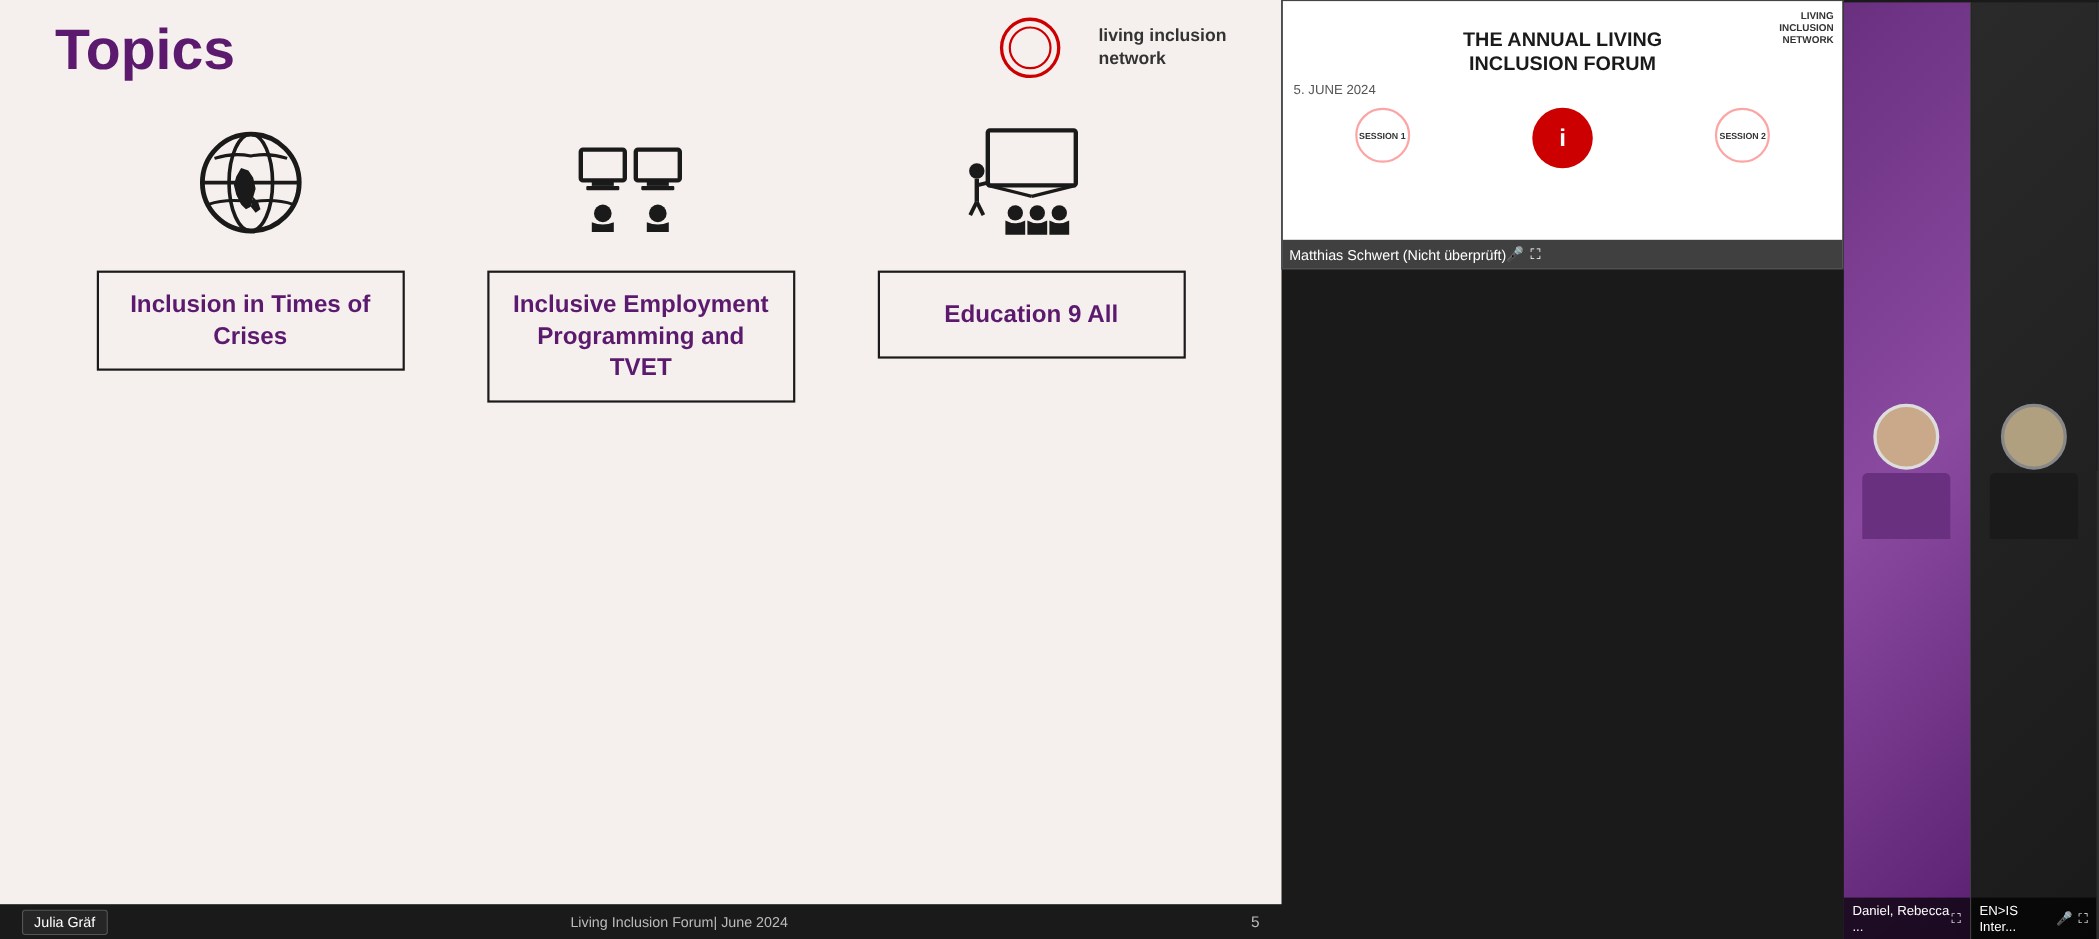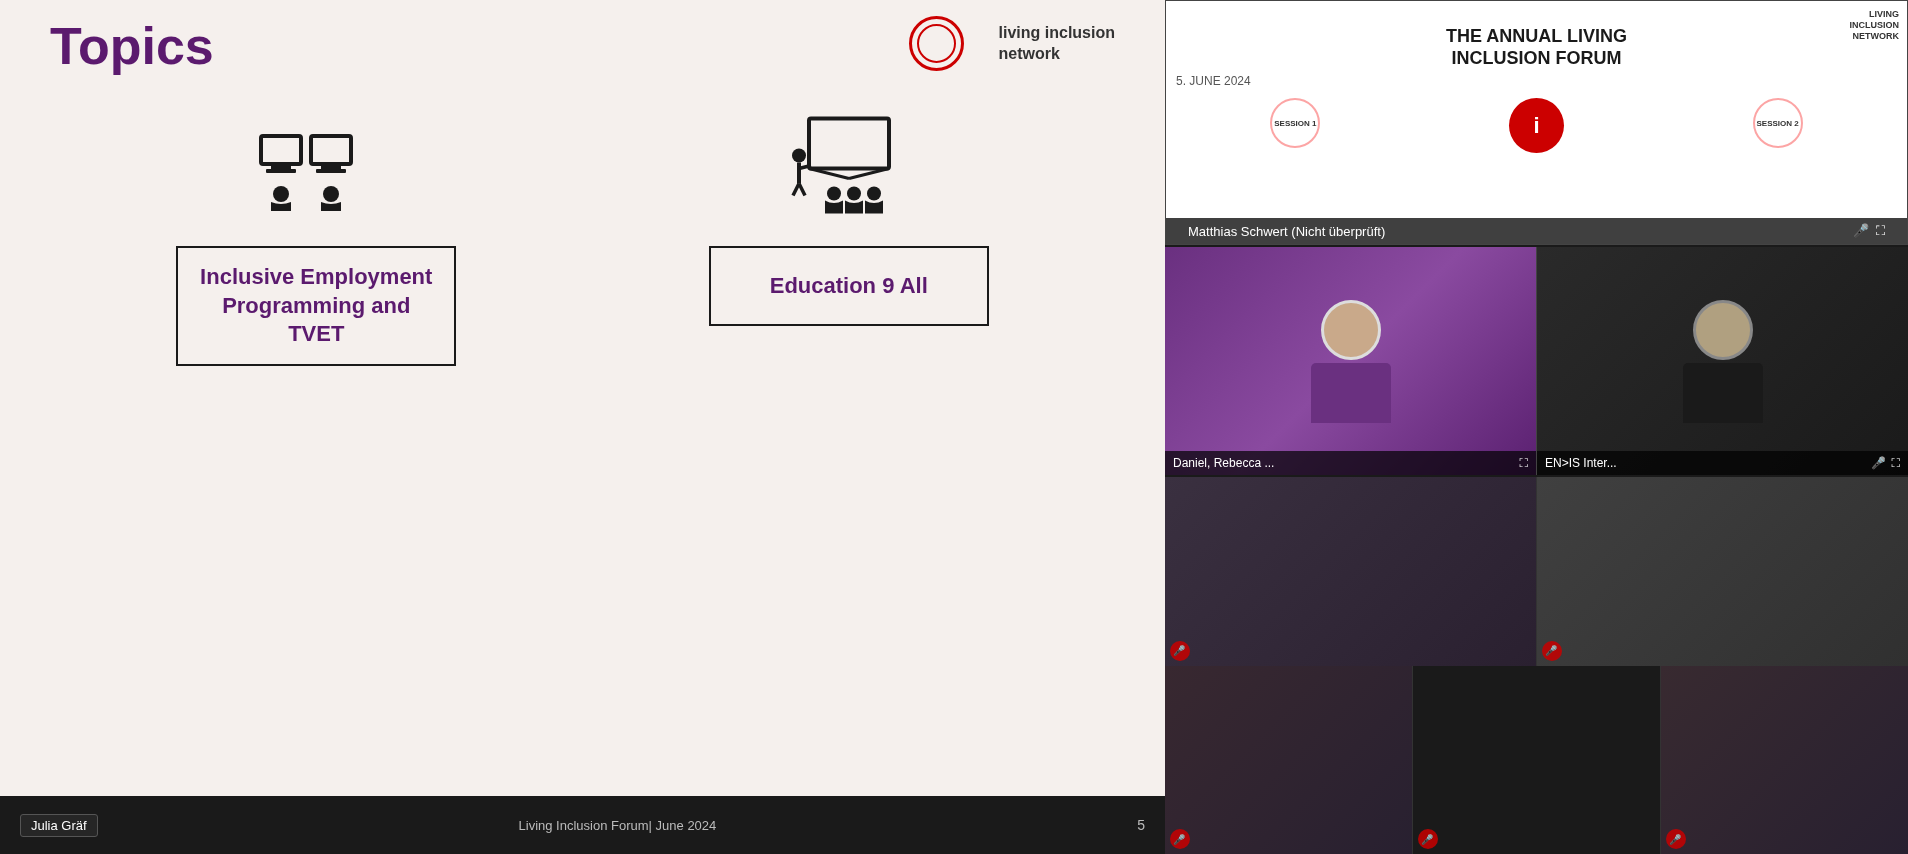--- a/index.html
+++ b/index.html
@@ -122,21 +122,20 @@
       justify-content: center;
       width: 100%;
     }
 
     
     .sidebar {
       width: 743px;
       height: 854px;
       background: #1a1a1a;
       display: flex;
-      flex-direction: column;
     }
 
     
     .top-participant {
       width: 100%;
       height: 245px;
       position: relative;
       background: #2a2a2a;
       overflow: hidden;
       border: 1px solid #444;
@@ -318,25 +317,25 @@
       color: white;
     }
 
     .top-name-row {
       position: absolute;
       bottom: 0;
       left: 0;
       right: 0;
       background: rgba(0,0,0,0.75);
       color: white;
-      padding: 5px 22px;
+      padding: 5px 6px;
       font-size: 13px;
       display: flex;
       align-items: center;
-      justify-content: space-between;
+      justify-content: flex-start;
     }
 
     .name-ctrl-icons {
       display: flex;
       gap: 6px;
     }
 
     .mid-person-figure {
       display: flex;
       flex-direction: column;
@@ -370,21 +369,21 @@
     .person-body-2 {
       width: 80px;
       height: 60px;
       background: #1a1a1a;
       border-radius: 5px 5px 0 0;
       margin-top: 3px;
     }
 
     .slide-bottom-bar {
       background: #1a1a1a;
-      height: 58px;
+      height: 32px;
       display: flex;
       align-items: center;
       padding: 0 20px;
       gap: 10px;
     }
 
     .name-tag {
       background: rgba(40,40,40,0.9);
       border: 1px solid #555;
       color: white;
@@ -416,20 +415,37 @@
         <div class="logo-circle"></div>
         <div class="logo-text">
           <span>living inclusion</span>
           <span>network</span>
         </div>
       </div>
     </div>
 
     <div class="topics-content">
 
+      <div class="topic-item">
+        <div class="topic-icon">
+          <svg width="110" height="110" viewBox="0 0 100 100">
+            <circle cx="50" cy="50" r="40" fill="none" stroke="#1a1a1a" stroke-width="4"></circle>
+            <ellipse cx="50" cy="50" rx="18" ry="40" fill="none" stroke="#1a1a1a" stroke-width="3"></ellipse>
+            <line x1="10" y1="50" x2="90" y2="50" stroke="#1a1a1a" stroke-width="3"></line>
+            <path d="M20,30 Q35,25 50,28 Q65,25 80,30" fill="none" stroke="#1a1a1a" stroke-width="2.5"></path>
+            <path d="M15,68 Q30,63 50,66 Q70,63 85,68" fill="none" stroke="#1a1a1a" stroke-width="2.5"></path>
+
+            <path d="M42,38 L38,45 L36,52 L38,60 L42,68 L46,72 L50,70 L52,62 L54,55 L52,46 L48,40 Z" fill="#1a1a1a"></path>
+            <path d="M50,70 L54,75 L58,72 L56,66 L52,62 Z" fill="#1a1a1a"></path>
+          </svg>
+        </div>
+        <div class="topic-box">
+          <span>Inclusion in Times of Crises</span>
+        </div>
+      </div>
 
       <div class="topic-item">
         <div class="topic-icon">
           <svg width="120" height="110" viewBox="0 0 120 100">
 
             <rect x="5" y="20" width="40" height="28" rx="2" fill="none" stroke="#1a1a1a" stroke-width="4"></rect>
             <rect x="15" y="48" width="20" height="5" fill="#1a1a1a"></rect>
             <rect x="10" y="53" width="30" height="4" rx="1" fill="#1a1a1a"></rect>
 
             <rect x="55" y="20" width="40" height="28" rx="2" fill="none" stroke="#1a1a1a" stroke-width="4"></rect>

